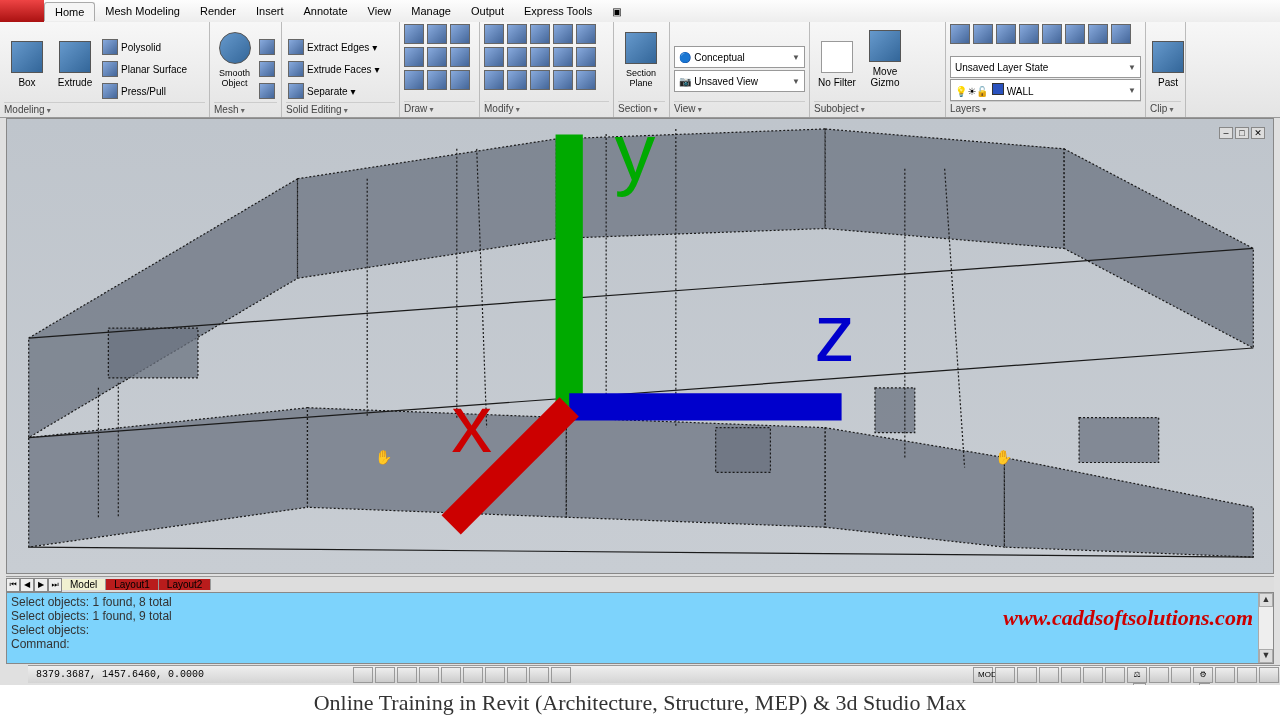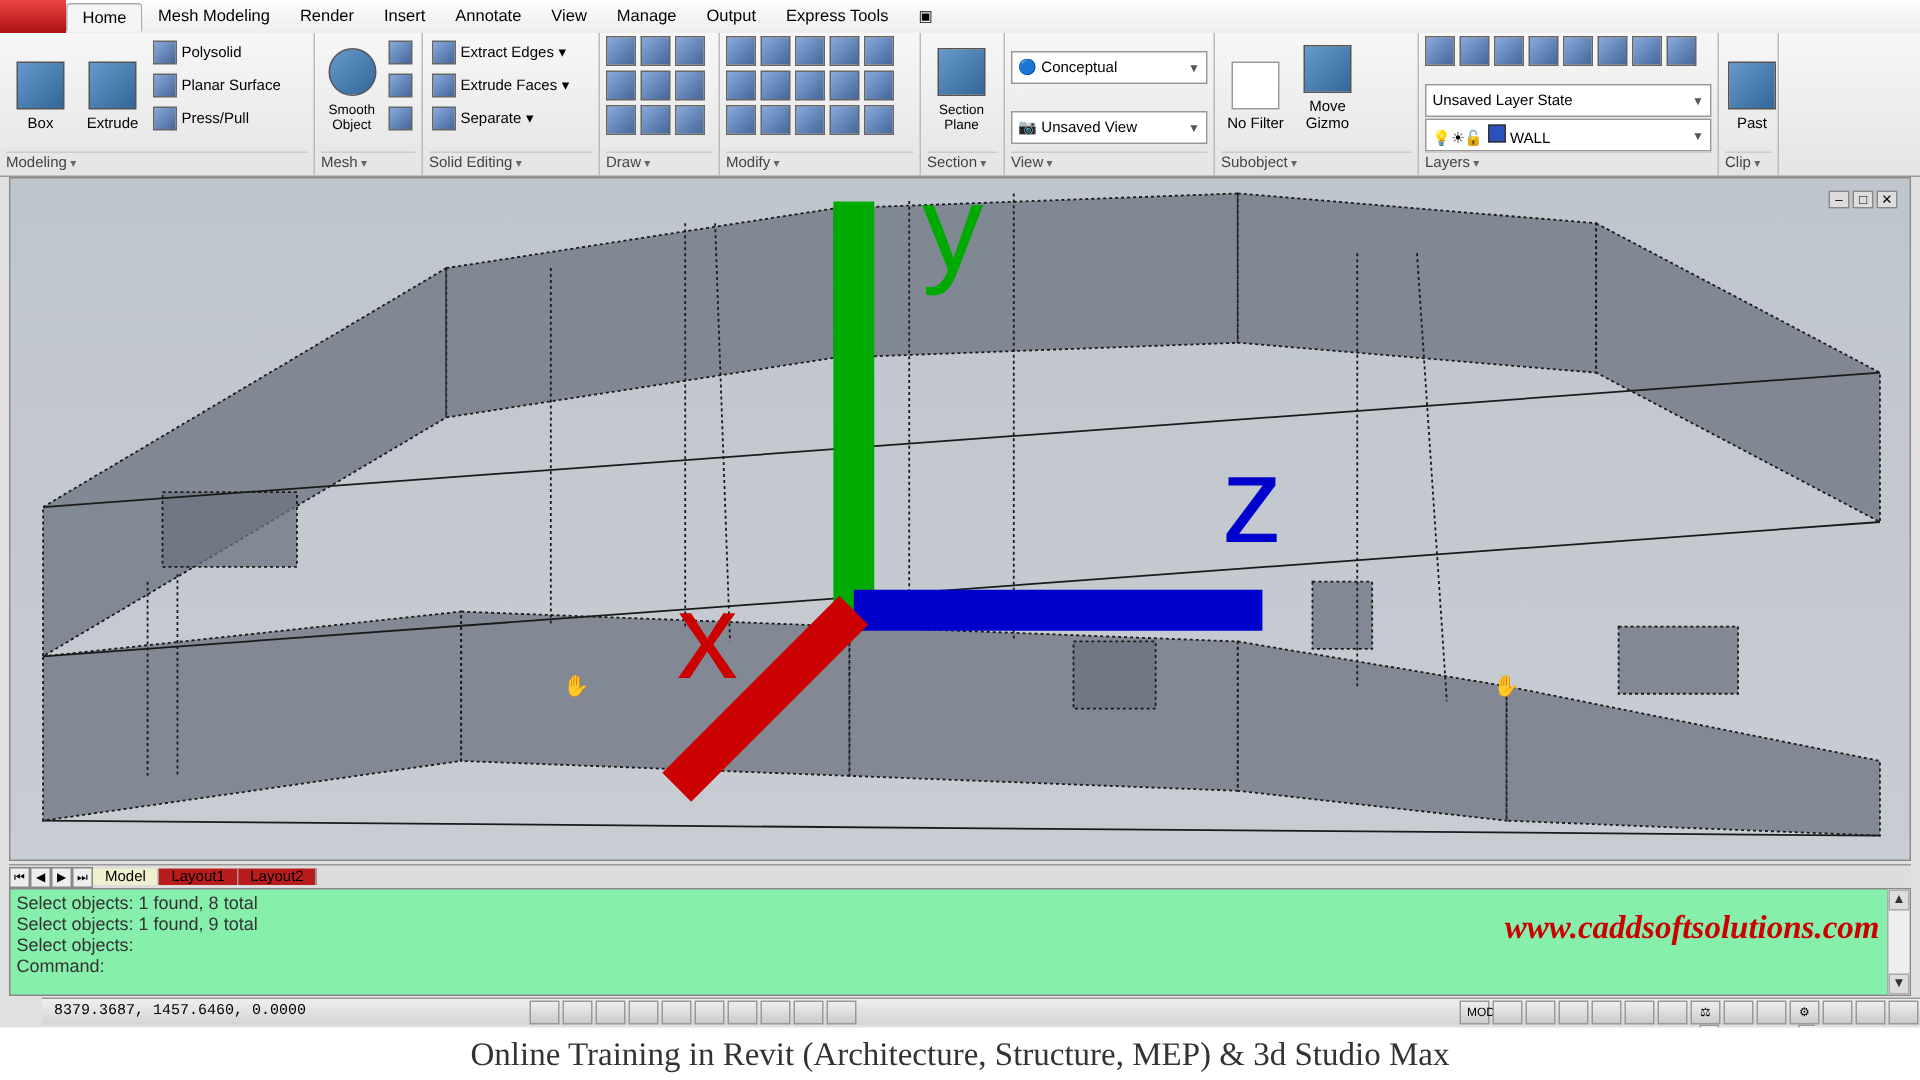--- a/index.html
+++ b/index.html
@@ -26,32 +26,32 @@
 .layer-swatch { width: 12px; height: 12px; background: #2a52be; border: 1px solid #333; display: inline-block; margin-right: 3px; }
 .viewport { position: absolute; top: 118px; left: 6px; right: 6px; height: 456px; background: linear-gradient(#bfc5cc,#c8cdd3); border: 1px solid #888; overflow: hidden; }
 .viewport svg { width: 100%; height: 100%; }
 .vp-controls { position: absolute; top: 8px; right: 8px; display: flex; gap: 2px; }
 .vp-controls span { width: 14px; height: 12px; background: #ddd; border: 1px solid #888; font-size: 9px; text-align: center; line-height: 10px; cursor: pointer; }
 .ucs-icon { position: absolute; bottom: 30px; left: 20px; width: 50px; height: 50px; }
 .layout-tabs { position: absolute; top: 576px; left: 6px; right: 6px; height: 16px; background: #ddd; border-top: 1px solid #999; display: flex; align-items: center; font-size: 10px; }
 .layout-tabs .nav { width: 14px; height: 14px; border: 1px solid #888; background: #eee; text-align: center; line-height: 12px; cursor: pointer; font-size: 8px; }
 .layout-tabs .ltab { padding: 0 8px; border-right: 1px solid #999; cursor: pointer; background: #b91c1c; }
 .layout-tabs .ltab.active { background: #f0f0d0; }
-.cmdwin { position: absolute; top: 592px; left: 6px; right: 6px; height: 72px; background: #86efac; border: 1px solid #888; font-family: "Courier New", monospace; font-size: 12px; padding: 2px 4px; color: #333; }
+.cmdwin { position: absolute; top: 592px; left: 6px; right: 6px; height: 72px; background: #7dd3fc; border: 1px solid #888; font-family: "Courier New", monospace; font-size: 12px; padding: 2px 4px; color: #333; }
 .cmdwin .website { position: absolute; right: 20px; top: 12px; font-family: Liberation Serif, serif; font-size: 22px; font-weight: bold; color: #c00; font-style: italic; }
 .cmd-scroll { position: absolute; right: 0; top: 0; bottom: 0; width: 15px; background: #eee; border-left: 1px solid #aaa; }
 .cmd-scroll span { display: block; height: 14px; text-align: center; font-size: 9px; background: #ddd; border: 1px solid #aaa; cursor: pointer; }
 .statusbar { position: absolute; top: 665px; left: 0; right: 0; height: 18px; background: linear-gradient(#efefef,#d4d4d4); display: flex; align-items: center; font-size: 10px; border-top: 1px solid #999; margin-left: 28px; }
 .statusbar .coords { padding: 0 8px; font-family: "Courier New"; }
 .statusbar .sicons { display: flex; margin-left: auto; }
 .statusbar .sicons span, .statusbar .licons span { width: 20px; height: 16px; border: 1px solid #999; background: linear-gradient(#eee,#ccc); margin: 0 1px; cursor: pointer; font-size: 8px; text-align: center; line-height: 14px; }
 .statusbar .licons { display: flex; margin-left: 140px; }
 .statusbar .ws { padding: 0 4px; border: 1px solid #999; background: #eee; font-size: 10px; margin: 0 2px; cursor: pointer; }
 .banner { position: absolute; bottom: 0; left: 0; right: 0; height: 35px; background: #fff; display: flex; align-items: center; justify-content: center; font-size: 22px; color: #333; font-family: Georgia, serif; }
-.col { display: flex; flex-direction: column; }
+.col { display: flex; flex-direction: column; margin-top: 12px; }
 </style>
 </head>
 <body>
 
 <div class="app-logo"></div>
 
 <div class="menubar">
   <div class="tab active">Home</div>
   <div class="tab">Mesh Modeling</div>
   <div class="tab">Render</div>
@@ -171,21 +171,21 @@
         <div class="bigbtn">
           <div class="ico"></div>
           <span style="font-size:9px">Section Plane</span>
         </div>
       </div>
     <div class="panel-title">Section</div>
   </div>
 
   <div class="panel" style="width:140px">
     <div class="panel-body">
-        <div class="col" style="width:100%;gap:18px;padding-top:10px">
+        <div class="col" style="width:100%;gap:2px;padding-top:10px">
       <div class="combo">
             <span>🔵 <span>Conceptual</span></span>
             <span class="arr">▼</span>
           </div>
       <div class="combo">
             <span>📷 <span>Unsaved View</span></span>
             <span class="arr">▼</span>
           </div>
     </div>
       </div>

